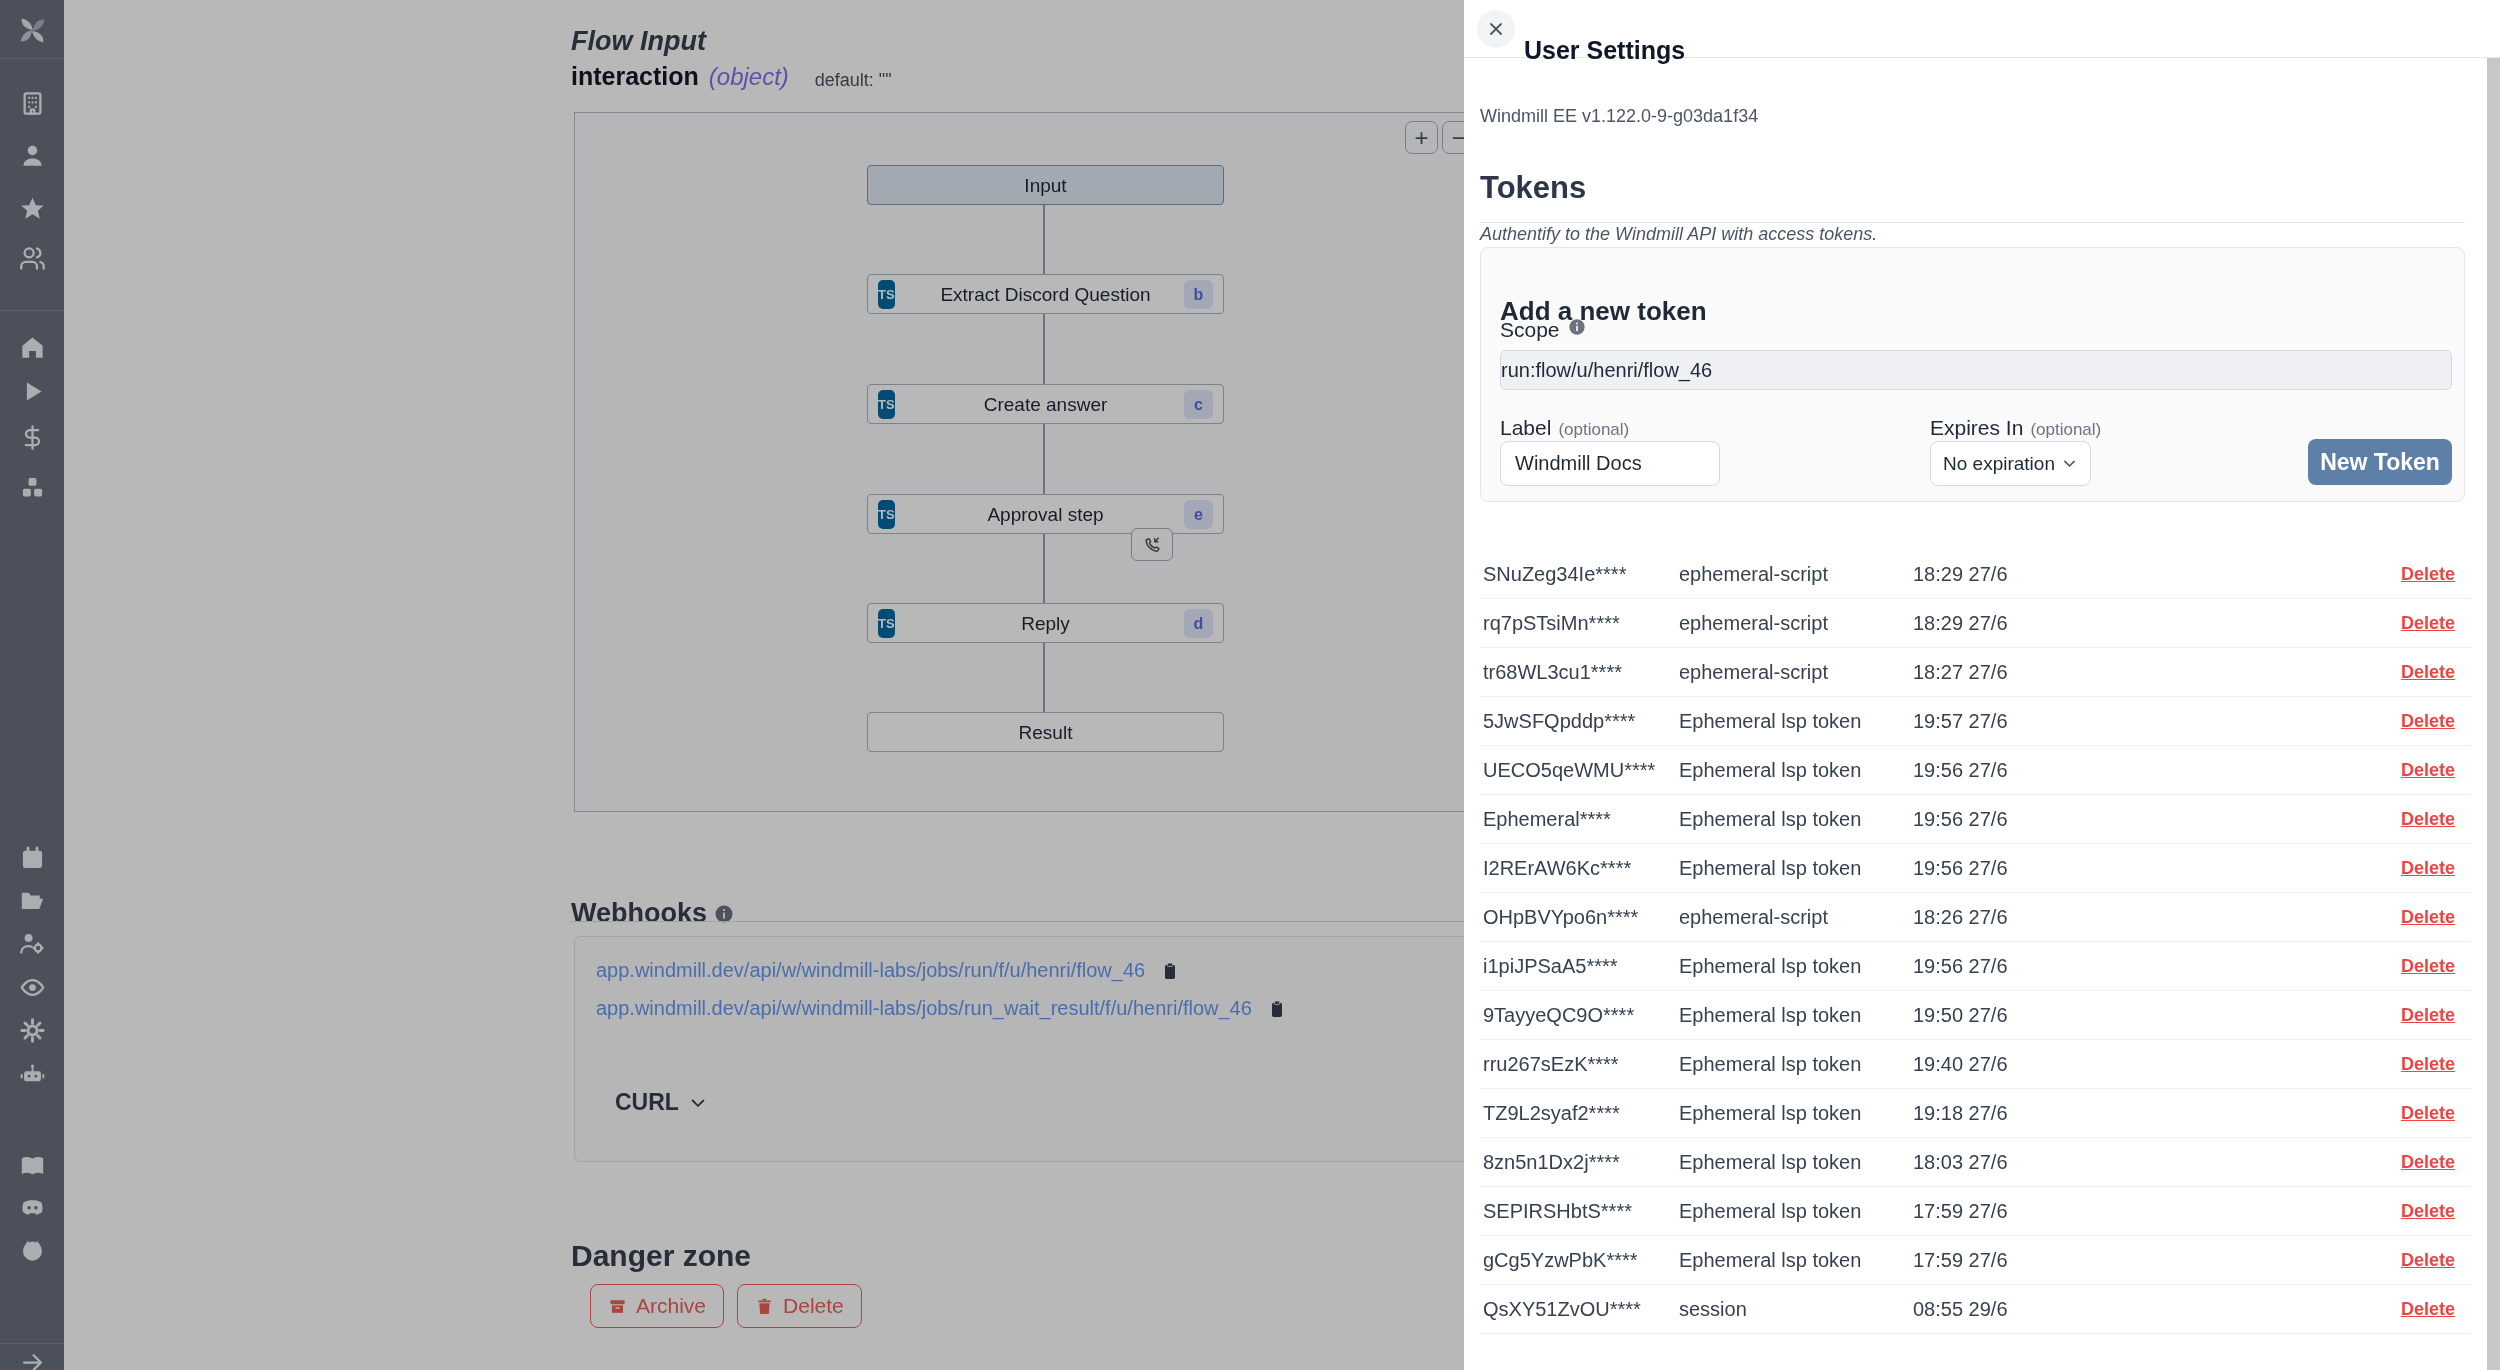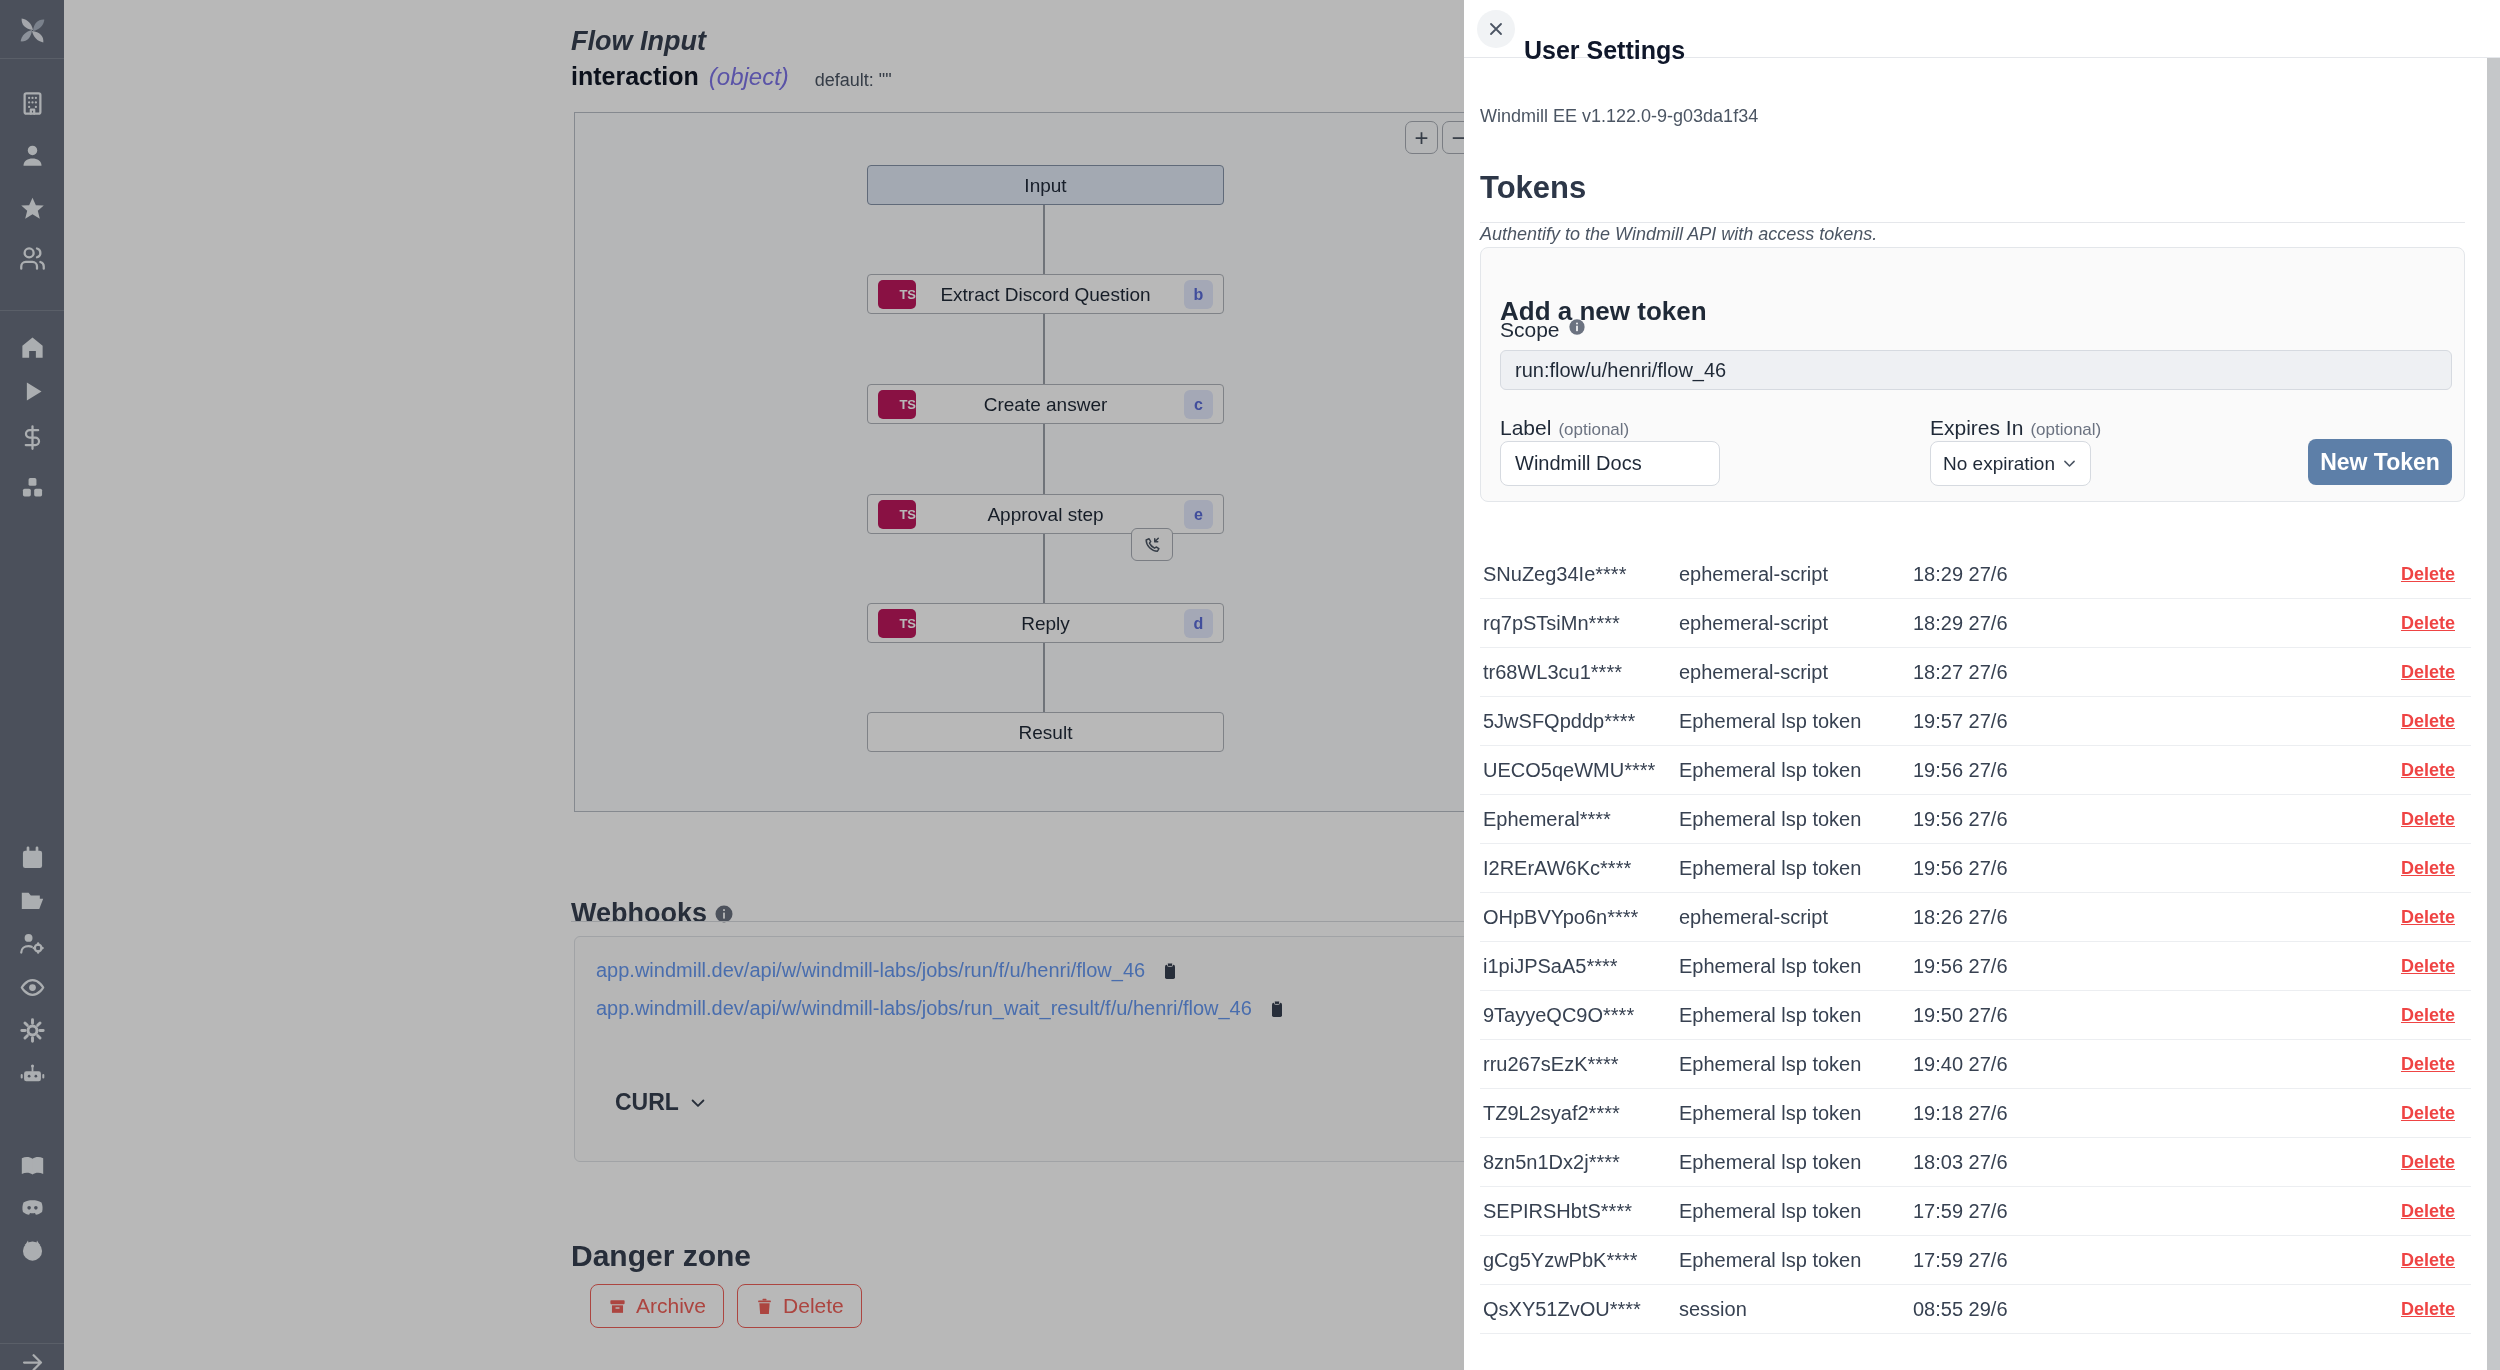--- a/index.html
+++ b/index.html
@@ -18,22 +18,22 @@
   .fname{font-size:25px;font-weight:700;color:#111827;}
   .ftype{font-size:24px;font-style:italic;color:#7d74e8;margin-left:10px;}
   .fdefault{font-size:18px;color:#4b5563;margin-left:26px;}
   .canvas{position:absolute;left:574px;top:112px;width:1000px;height:698px;background:#fbfcfe;border:1px solid #b9bec6;}
   .zoomb{position:absolute;top:8px;width:33px;height:33px;border:1px solid #a9aeb6;border-radius:7px;background:transparent;
          font-size:24px;line-height:30px;text-align:center;color:#4b5563;padding:0;cursor:pointer;font-family:inherit;}
   .connector{position:absolute;left:468px;top:92px;width:1.5px;height:527px;background:#9aa0a8;}
   .node{position:absolute;left:292px;width:357px;height:40px;background:#ffffff;border:1px solid #b0b5bc;border-radius:4px;
         font-size:19px;color:#1f2937;text-align:center;line-height:40px;cursor:pointer;box-sizing:border-box;}
   .node.input{background:#e2ebf7;border-color:#8694a8;color:#222c3c;}
-  .ts-badge{position:absolute;left:10px;top:5px;width:38px;height:29px;border-radius:5px;background:#be185d;color:#fff;
-            font-size:13px;font-weight:700;line-height:29px;text-align:right;}
+  .ts-badge{position:absolute;left:10px;top:5px;width:17px;height:29px;border-radius:5px;background:#0369a1;color:#fff;
+            font-size:13px;font-weight:700;line-height:29px;text-align:left;}
   .ltr-badge{position:absolute;right:10px;top:5px;width:29px;height:29px;border-radius:6px;background:#e3e9fc;color:#5b6cd9;
              font-size:16px;font-weight:700;line-height:29px;text-align:center;}
   .suspend{position:absolute;left:556px;top:415px;width:40px;height:31px;background:#fdfdfd;border:1px solid #a9aeb6;
            border-radius:6px;display:flex;align-items:center;justify-content:center;}
   .wh-title{position:absolute;left:571px;top:876px;display:flex;align-items:center;gap:7px;font-size:27px;font-weight:700;color:#374151;}
   .wh-divider{position:absolute;left:571px;top:921px;width:1000px;height:1px;background:#d9dce0;}
   .wh-box{position:absolute;left:574px;top:936px;width:1000px;height:224px;background:#fdfdfd;border:1px solid #dfe2e6;border-radius:6px;}
   .wh-link{position:absolute;left:21px;display:flex;align-items:center;gap:15px;}
   .wh-link a{font-size:20px;color:#6698f0;text-decoration:none;cursor:pointer;}
   .clip-btn{background:none;border:none;padding:0;cursor:pointer;display:flex;}
@@ -52,21 +52,21 @@
   .dr-title{position:absolute;left:60px;top:0;line-height:58px;font-size:25px;font-weight:700;color:#0f172a;}
   .scrollbar{position:absolute;right:0;top:58px;bottom:0;width:13px;background:#c5c7c9;cursor:pointer;}
   .version{position:absolute;left:16px;top:88px;font-size:18px;color:#4b5563;}
   .tk-h{position:absolute;left:16px;top:144px;width:985px;font-size:31px;font-weight:700;color:#2d3748;
         padding-bottom:16px;border-bottom:1px solid #e5e7eb;box-sizing:border-box;}
   .tk-desc{position:absolute;left:16px;top:206px;font-size:18px;font-style:italic;color:#4b5563;}
   .card{position:absolute;left:16px;top:247px;width:985px;height:255px;background:#fafafa;border:1px solid #e3e6ea;border-radius:8px;box-sizing:border-box;}
   .card-h{position:absolute;left:19px;top:22px;font-size:26px;font-weight:700;color:#1f2937;}
   .scope-lbl{position:absolute;left:19px;top:70px;display:flex;align-items:flex-start;gap:8px;font-size:21px;font-weight:500;color:#1f2937;}
   .scope-input{position:absolute;left:19px;top:102px;width:952px;height:40px;background:#eef0f3;border:1px solid #d6dae0;border-radius:6px;
-               font-size:20px;color:#1f2937;padding:0 14px;box-sizing:border-box;font-family:inherit;}
+               font-size:20px;color:#1f2937;padding:0 0;box-sizing:border-box;font-family:inherit;}
   .flabel{position:absolute;top:168px;font-size:21px;font-weight:500;color:#1f2937;}
   .opt{font-size:17px;font-weight:400;color:#6b7280;margin-left:7px;}
   .text-input{position:absolute;top:193px;left:19px;width:220px;height:45px;background:#fff;border:1px solid #d6dae0;border-radius:8px;
               font-size:20px;color:#1f2937;padding:0 14px;box-sizing:border-box;font-family:inherit;}
   .select{position:absolute;top:193px;left:449px;width:161px;height:45px;background:#fff;border:1px solid #d6dae0;border-radius:8px;
           display:flex;align-items:center;justify-content:space-between;padding:0 12px;box-sizing:border-box;font-size:19px;color:#1f2937;cursor:pointer;}
   .new-token{position:absolute;top:191px;left:827px;width:144px;height:46px;background:#5d7fa8;border:none;border-radius:8px;
              color:#fff;font-size:23px;font-weight:700;cursor:pointer;font-family:inherit;}
   .ttable{position:absolute;left:16px;top:550px;width:991px;}
   .t-head,.t-row{display:grid;grid-template-columns:196px 234px 113px 1fr auto;align-items:center;padding:0 16px 0 3px;box-sizing:border-box;}

